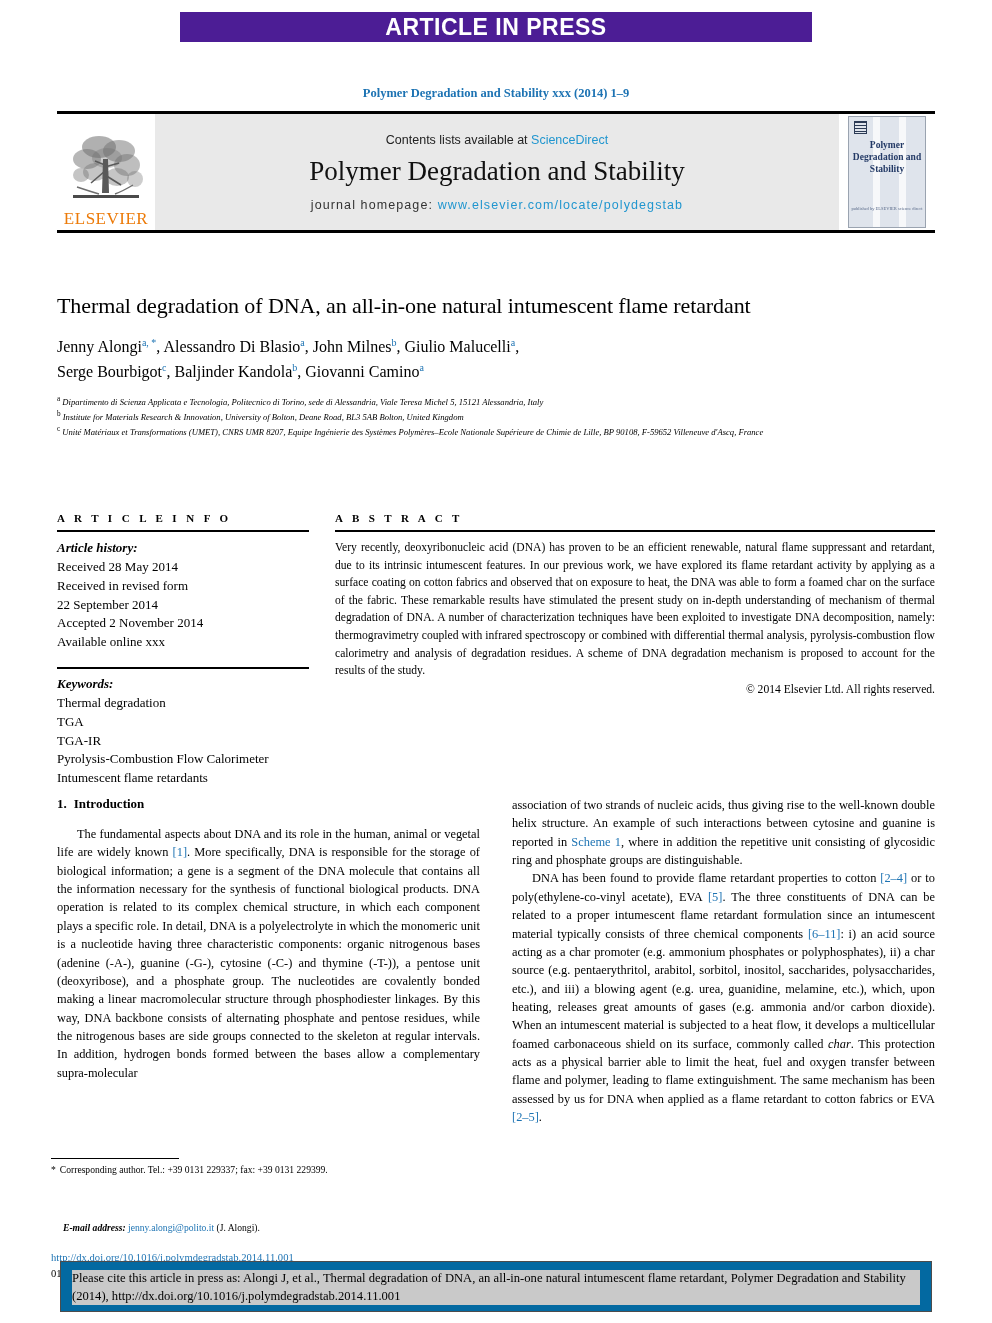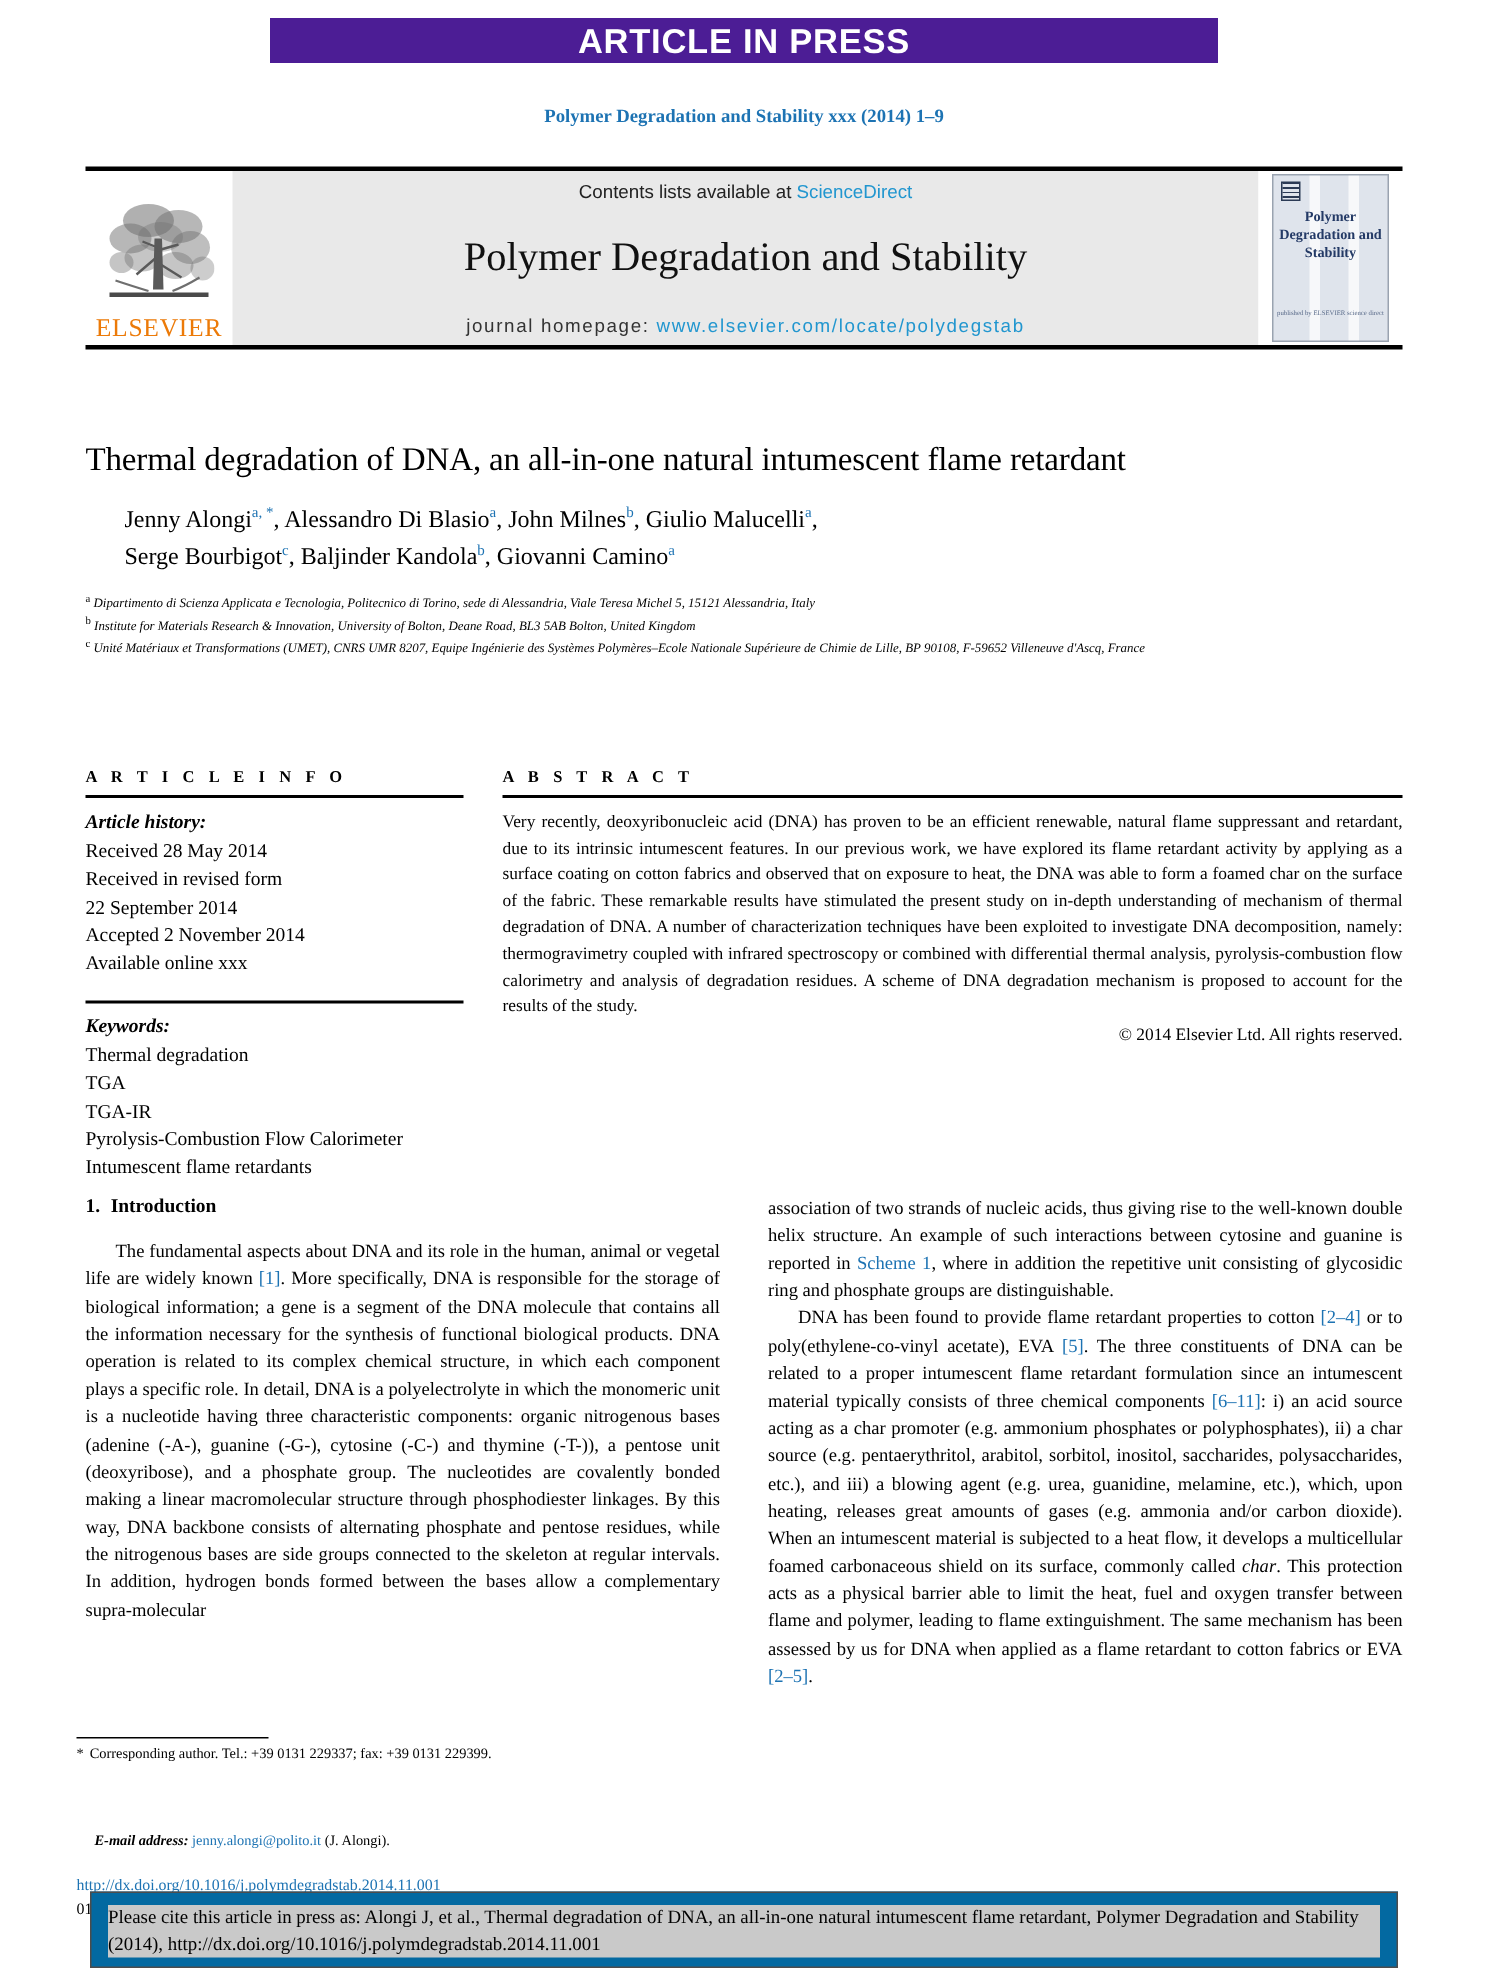--- a/index.html
+++ b/index.html
@@ -26,21 +26,21 @@
     font-family: "Liberation Sans", sans-serif;
     font-weight: bold;
     font-size: 23px;
     letter-spacing: 0.5px;
     color: #ffffff;
   }
 
   
   .running-head {
     position: absolute;
-    left: 0; right: 0; top: 70px;
+    left: 0; right: 0; top: 86px;
     text-align: center;
     font-family: "Liberation Serif", serif;
     font-weight: bold;
     font-size: 12.5px;
     color: #1d73b3;
   }
 
   
   .masthead {
     position: absolute;
@@ -66,21 +66,21 @@
     letter-spacing: 0.5px;
     color: #ec7a08;
     line-height: 1;
     margin-top: 1px;
   }
   .mast-center {
     flex: 1;
     background: #e9e9e9;
     display: flex; flex-direction: column;
     align-items: center; justify-content: center;
-    gap: 12px;
+    gap: 0;
   }
   .mast-contents {
     font-family: "Liberation Sans", sans-serif;
     font-size: 12.5px;
     color: #222;
   }
   .mast-contents .sd-link { color: #2196cf; }
   .mast-journal {
     font-family: "Liberation Serif", serif;
     font-size: 27px;
@@ -147,21 +147,20 @@
     line-height: 1.3;
     color: #000;
     margin: 0 0 14px 0;
     letter-spacing: -0.1px;
   }
   .authors {
     font-family: "Liberation Serif", serif;
     font-size: 16px;
     line-height: 1.55;
     color: #000;
-    margin-left: 26px;
   }
   .authors sup { color: #1d73b3; font-size: 10px; }
   .affils { margin-top: 9px; }
   .affil {
     font-family: "Liberation Serif", serif;
     font-style: italic;
     font-size: 8.6px;
     line-height: 1.55;
     color: #000;
   }

